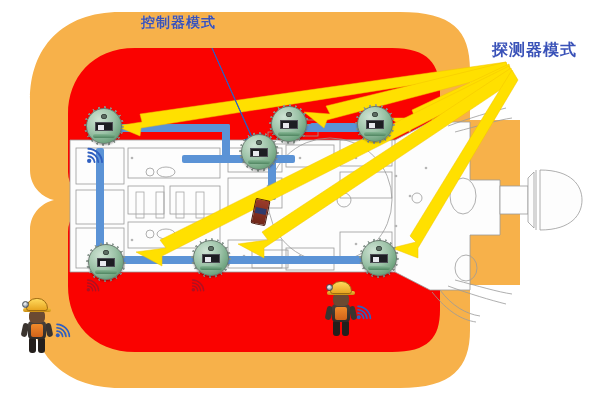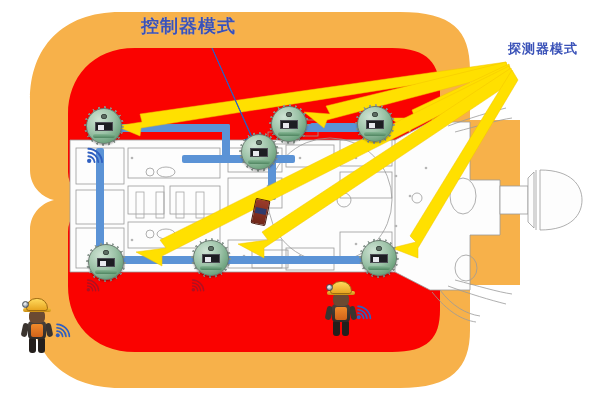--- a/index.html
+++ b/index.html
@@ -14,22 +14,22 @@
   #svgroot{position:absolute;left:0;top:0;width:600px;height:400px;}
 
   .label{
     position:absolute;
     color:#3a52b8;
     font-weight:700;
     letter-spacing:1px;
     white-space:nowrap;
     text-shadow:0 0 1px rgba(255,255,255,.4);
   }
-  #label-controller{left:141px;top:14px;font-size:18px;}
-  #label-detector{left:508px;top:40px;font-size:13px;}
+  #label-controller{left:141px;top:14px;font-size:14px;}
+  #label-detector{left:492px;top:40px;font-size:16px;}
 
   
   .device{
     position:absolute;
     width:40px;height:40px;
     transform:translate(-50%,-50%);
   }
   .device .ring{
     position:absolute;left:2px;top:2px;width:36px;height:36px;
     border-radius:50%;

